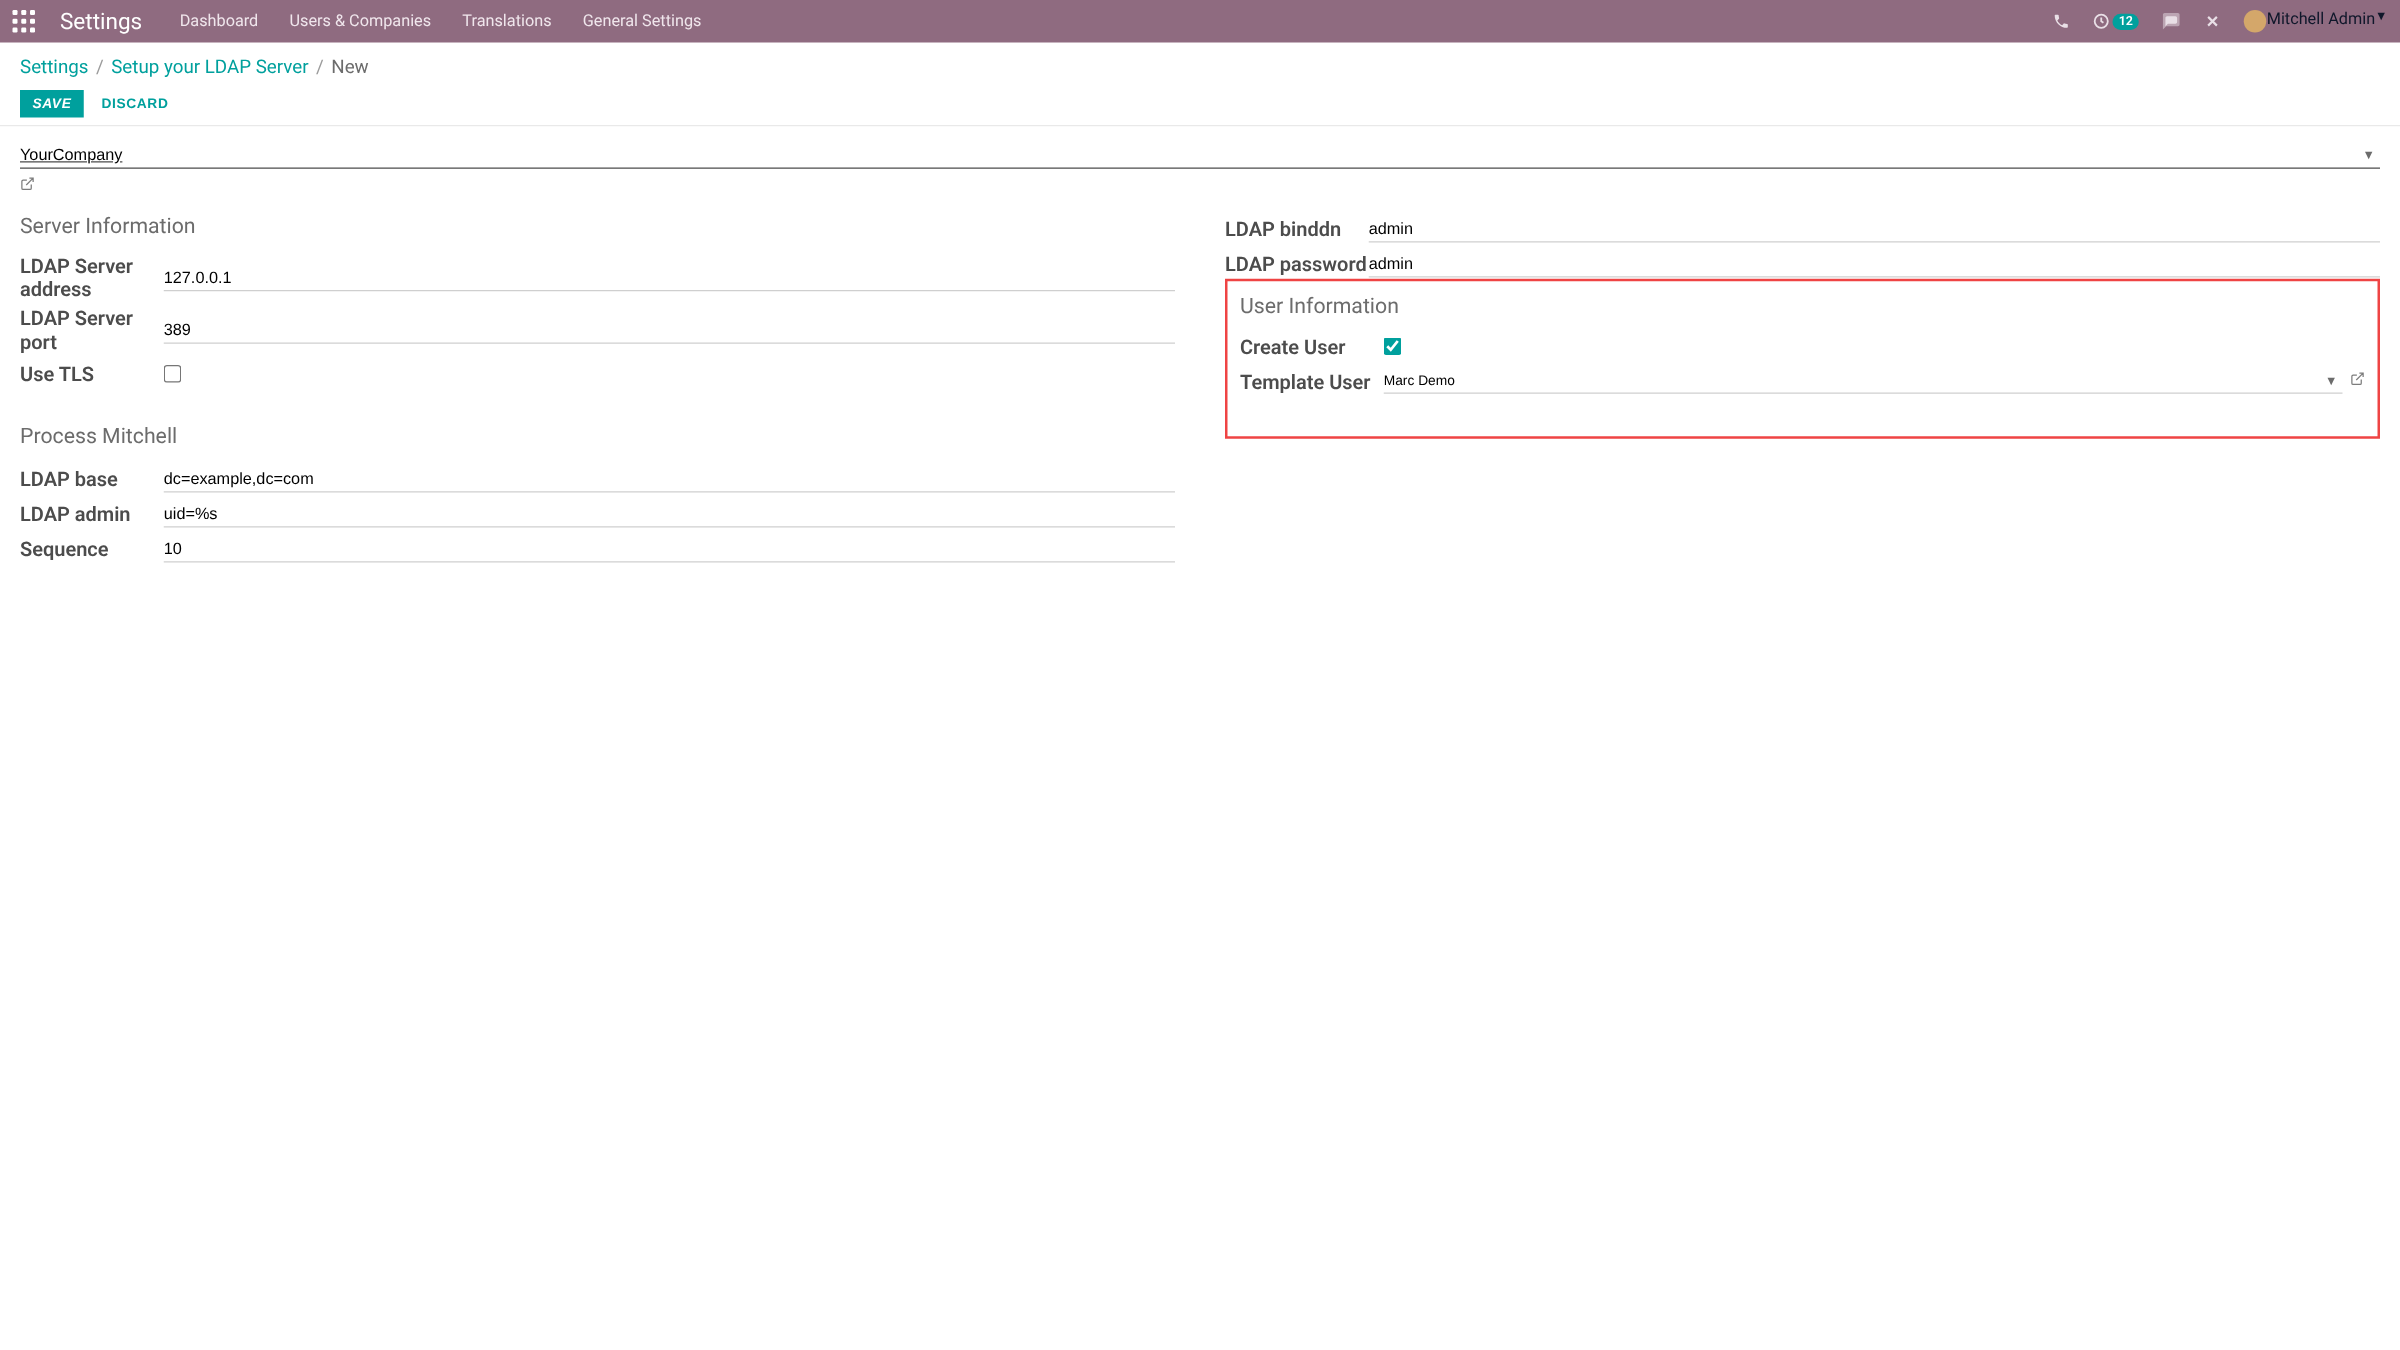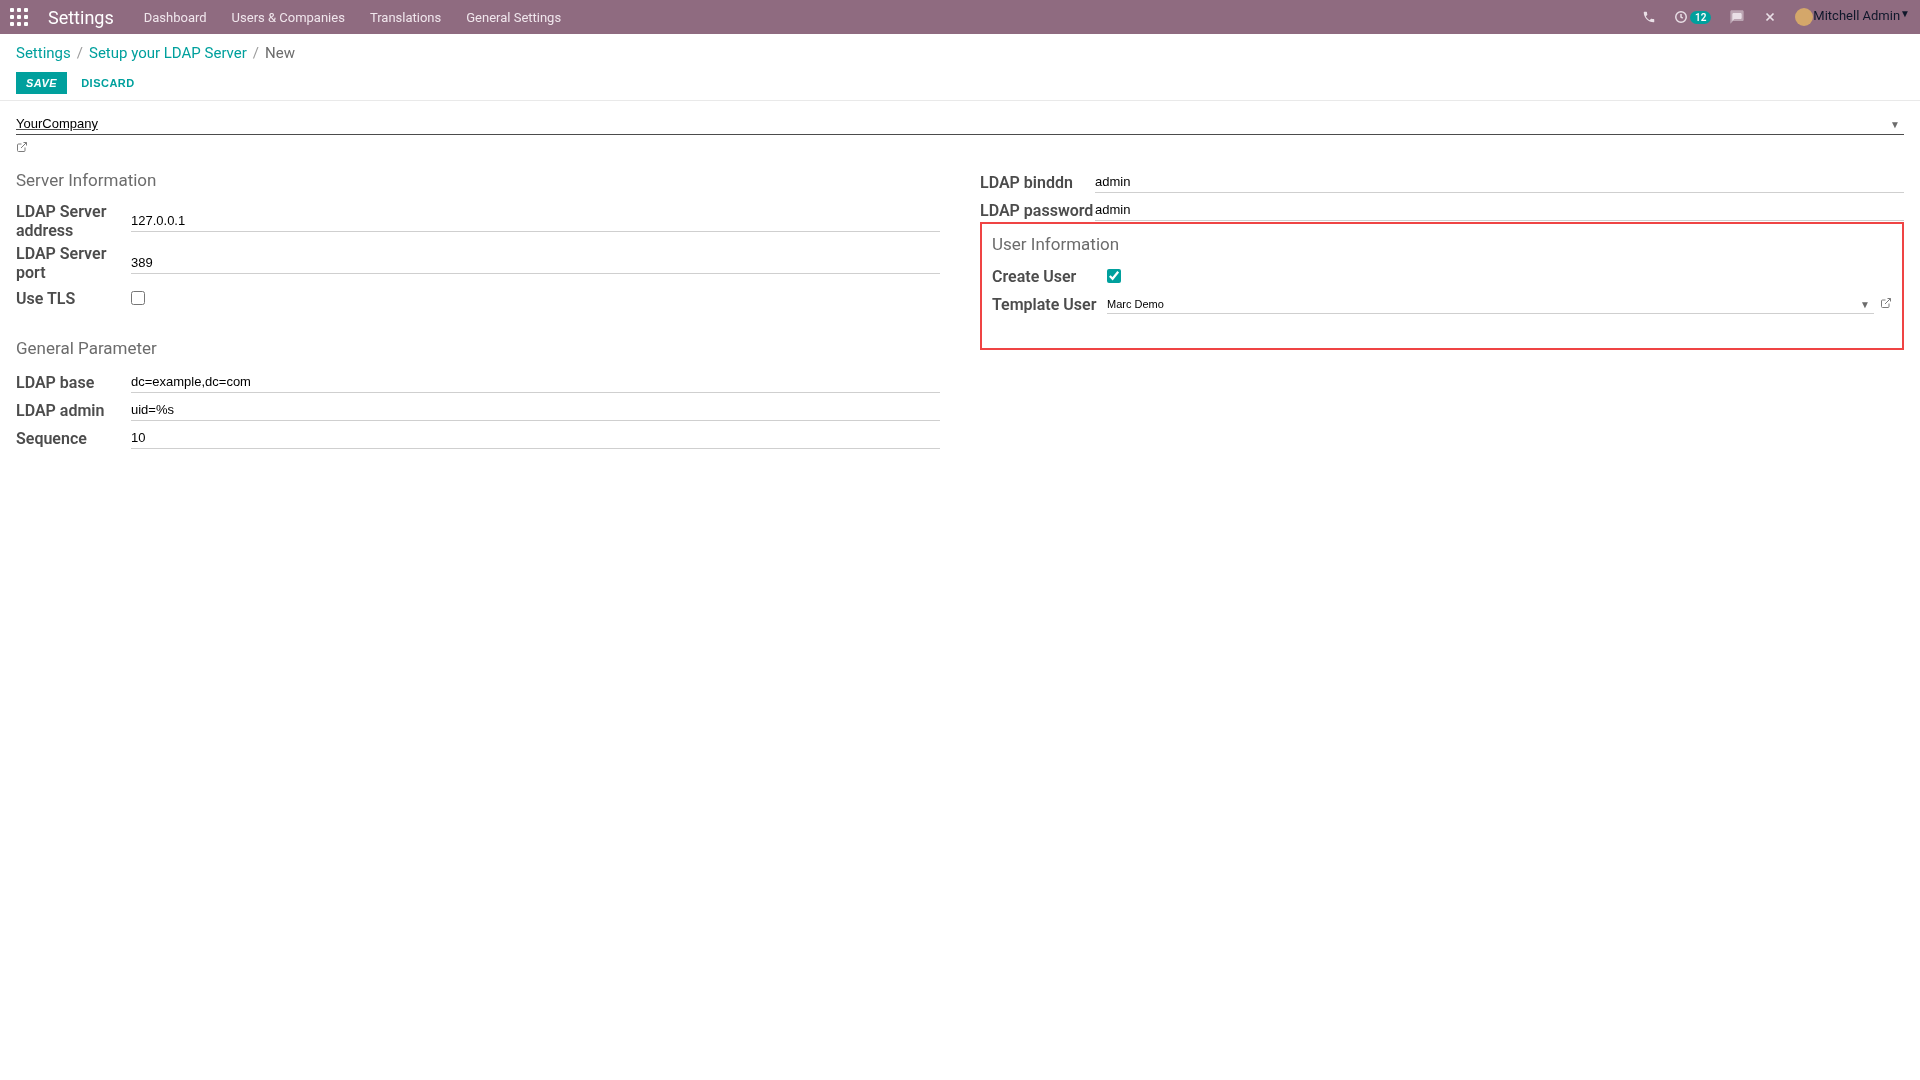--- a/index.html
+++ b/index.html
@@ -145,21 +145,21 @@
       </div>
       <div class="field-row">
         <div class="field-label">LDAP Server port</div>
         <input class="field-input" value="389" style="">
       </div>
       <div class="field-row">
         <div class="field-label">Use TLS</div>
         <input type="checkbox" class="checkbox" style="">
       </div>
 
-      <div class="section-title section-gap">General Parameter</div>
+      <div class="section-title section-gap">Process Mitchell</div>
 
       <div class="field-row">
         <div class="field-label">LDAP base</div>
         <input class="field-input" value="dc=example,dc=com" style="">
       </div>
       <div class="field-row">
         <div class="field-label">LDAP admin</div>
         <input class="field-input" value="uid=%s" style="">
       </div>
       <div class="field-row">

